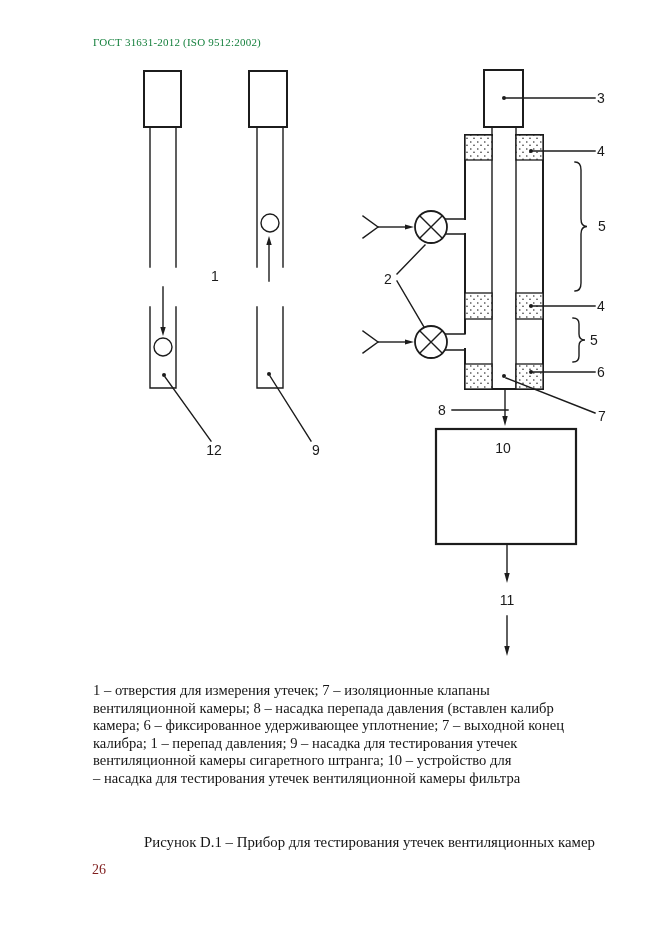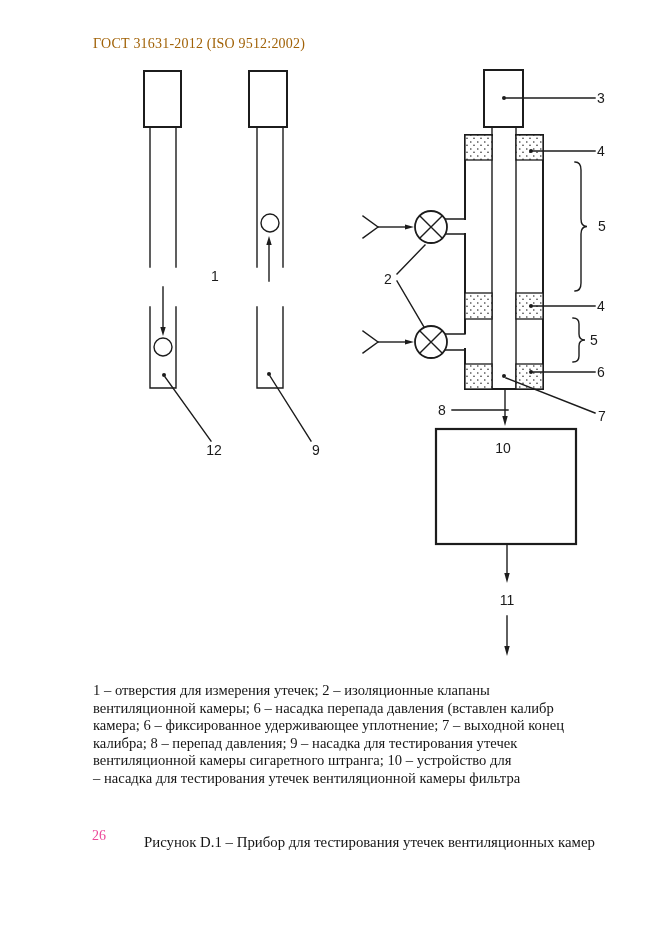--- a/index.html
+++ b/index.html
@@ -6,36 +6,36 @@
   .page{
     position:relative;
     width:661px;height:936px;
     background:#ffffff;
     overflow:hidden;
     font-family:"Liberation Serif", serif;
     color:#1b1b1b;
   }
   .doc-header{
     position:absolute;left:93px;top:36px;
-    font-size:14px;letter-spacing:0.2px;
-    color:#a16207;white-space:pre;
+    font-size:11px;letter-spacing:0.2px;
+    color:#15803d;white-space:pre;
   }
   .diagram-svg{position:absolute;left:0;top:0;}
   .caption{
     position:absolute;left:93px;top:682px;width:520px;
     font-size:14.6px;line-height:17.5px;color:#151515;
   }
   .caption .cap-line{white-space:pre;}
   .fig-title{
     position:absolute;left:144px;top:834px;
     font-size:14.8px;color:#151515;white-space:pre;
   }
   .page-number{
-    position:absolute;left:92px;top:828px;
-    font-size:14px;color:#ec4899;
+    position:absolute;left:92px;top:862px;
+    font-size:14px;color:#7f1d1d;
   }
   svg .ln{stroke:#1c1c1c;stroke-width:1.4;fill:none;stroke-linecap:square;}
   svg .ln2{stroke:#1c1c1c;stroke-width:2;fill:none;stroke-linecap:square;}
   svg .rect2{stroke:#1c1c1c;stroke-width:2;fill:#ffffff;}
   svg .seal{stroke:#1c1c1c;stroke-width:1.3;fill:url(#dotfill);}
   svg .dot{fill:#1c1c1c;stroke:none;}
   svg .arrowhead{fill:#1c1c1c;stroke:none;}
   svg .valve{stroke:#1c1c1c;stroke-width:1.8;fill:#ffffff;}
   svg .num{
     font-family:"Liberation Sans", sans-serif;
@@ -168,24 +168,24 @@
       <text class="num" x="602" y="421">7</text>
       <text class="num" x="442" y="415">8</text>
       <text class="num" x="316" y="455">9</text>
       <text class="num" x="503" y="453">10</text>
       <text class="num" x="507" y="605">11</text>
       <text class="num" x="214" y="455">12</text>
     </g>
   </svg>
 
   <div class="caption">
-    <div class="cap-line">1 – отверстия для измерения утечек; 2 – изоляционные клапаны</div>
-    <div class="cap-line">вентиляционной камеры; 6 – насадка перепада давления (вставлен калибр</div>
+    <div class="cap-line">1 – отверстия для измерения утечек; 7 – изоляционные клапаны</div>
+    <div class="cap-line">вентиляционной камеры; 8 – насадка перепада давления (вставлен калибр</div>
     <div class="cap-line">камера; 6 – фиксированное удерживающее уплотнение; 7 – выходной конец</div>
-    <div class="cap-line">калибра; 8 – перепад давления; 9 – насадка для тестирования утечек</div>
+    <div class="cap-line">калибра; 1 – перепад давления; 9 – насадка для тестирования утечек</div>
     <div class="cap-line">вентиляционной камеры сигаретного штранга; 10 – устройство для</div>
     <div class="cap-line">– насадка для тестирования утечек вентиляционной камеры фильтра</div>
   </div>
 
   <div class="fig-title">Рисунок D.1 – Прибор для тестирования утечек вентиляционных камер</div>
 
   <div class="page-number">26</div>
 
 </div>
 

